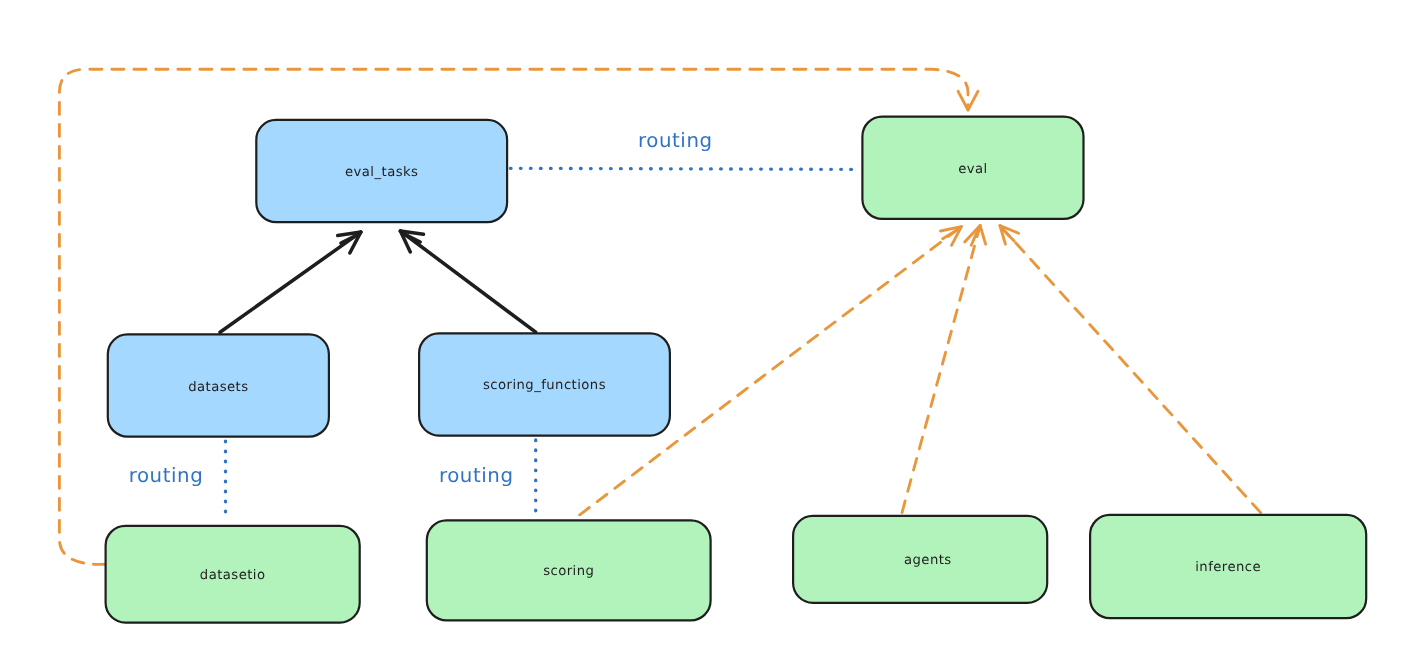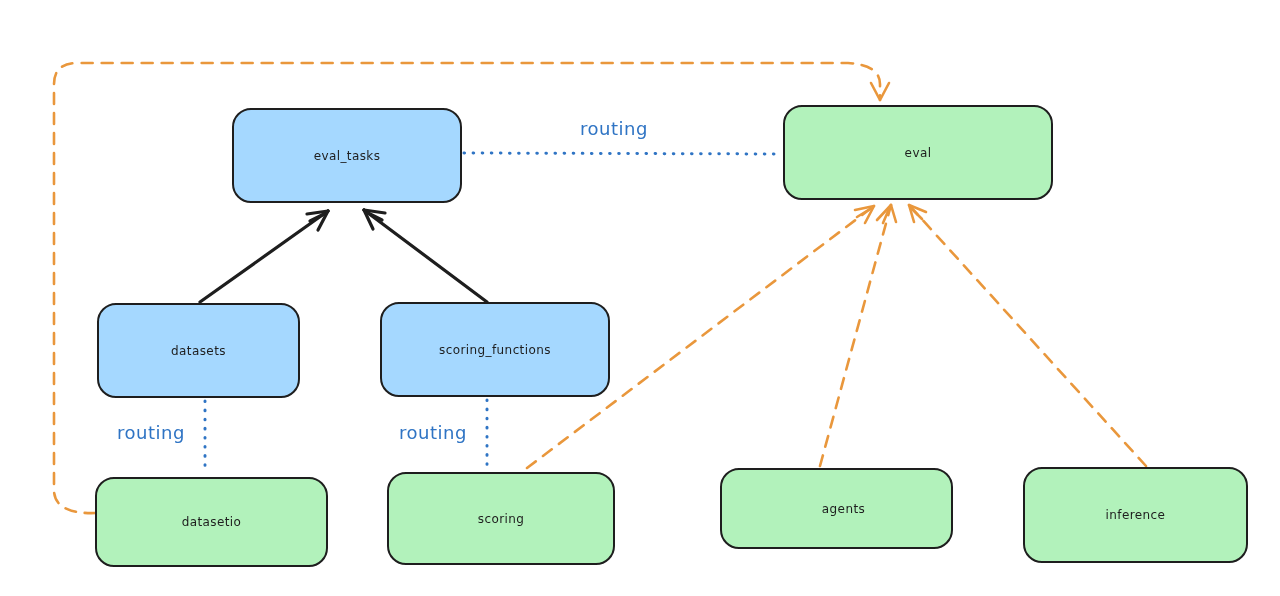--- a/index.html
+++ b/index.html
@@ -88,45 +88,45 @@
     </g>
     <g>
       <path class="edge-blue" d="M487 400 L487 468"></path>
     </g>
   </svg>
 
   <div class="node blue" style="left:232px;top:108px;width:230px;height:95px;">
     <span>eval_tasks</span>
   </div>
 
-  <div class="node green" style="left:783px;top:105px;width:270px;height:95px;">
+  <div class="node green" style="left:783px;top:105px;width:203px;height:95px;">
     <span>eval</span>
   </div>
 
   <div class="node blue" style="left:97px;top:303px;width:203px;height:95px;">
     <span>datasets</span>
   </div>
 
   <div class="node blue" style="left:380px;top:302px;width:230px;height:95px;">
     <span>scoring_functions</span>
   </div>
 
   <div class="node green" style="left:95px;top:477px;width:233px;height:90px;">
     <span>datasetio</span>
   </div>
 
-  <div class="node green" style="left:387px;top:472px;width:228px;height:93px;">
+  <div class="node green" style="left:387px;top:472px;width:260px;height:93px;">
     <span>scoring</span>
   </div>
 
   <div class="node green" style="left:720px;top:468px;width:233px;height:81px;padding-left:14px;">
     <span>agents</span>
   </div>
 
-  <div class="node green" style="left:1023px;top:467px;width:225px;height:96px;">
+  <div class="node green" style="left:990px;top:467px;width:253px;height:96px;">
     <span>inference</span>
   </div>
 
   <div class="edge-label" style="left:580px;top:118px;">routing</div>
 
   <div class="edge-label" style="left:117px;top:422px;">routing</div>
 
   <div class="edge-label" style="left:399px;top:422px;">routing</div>
 
 </div>

